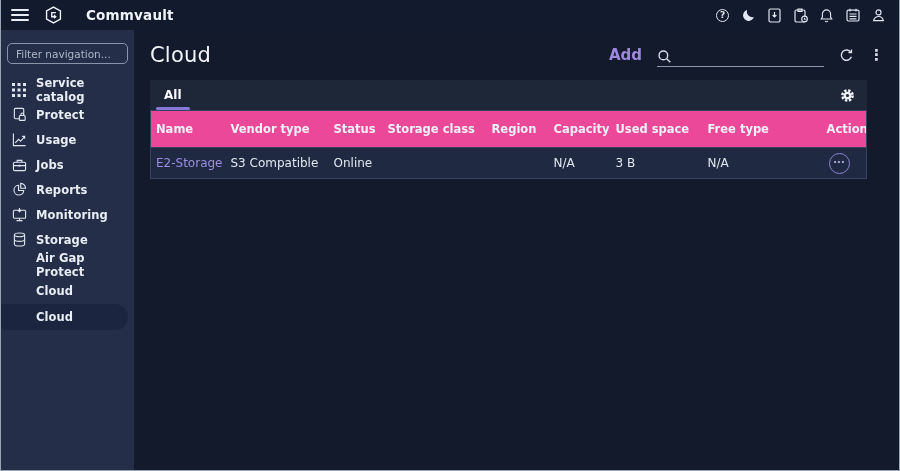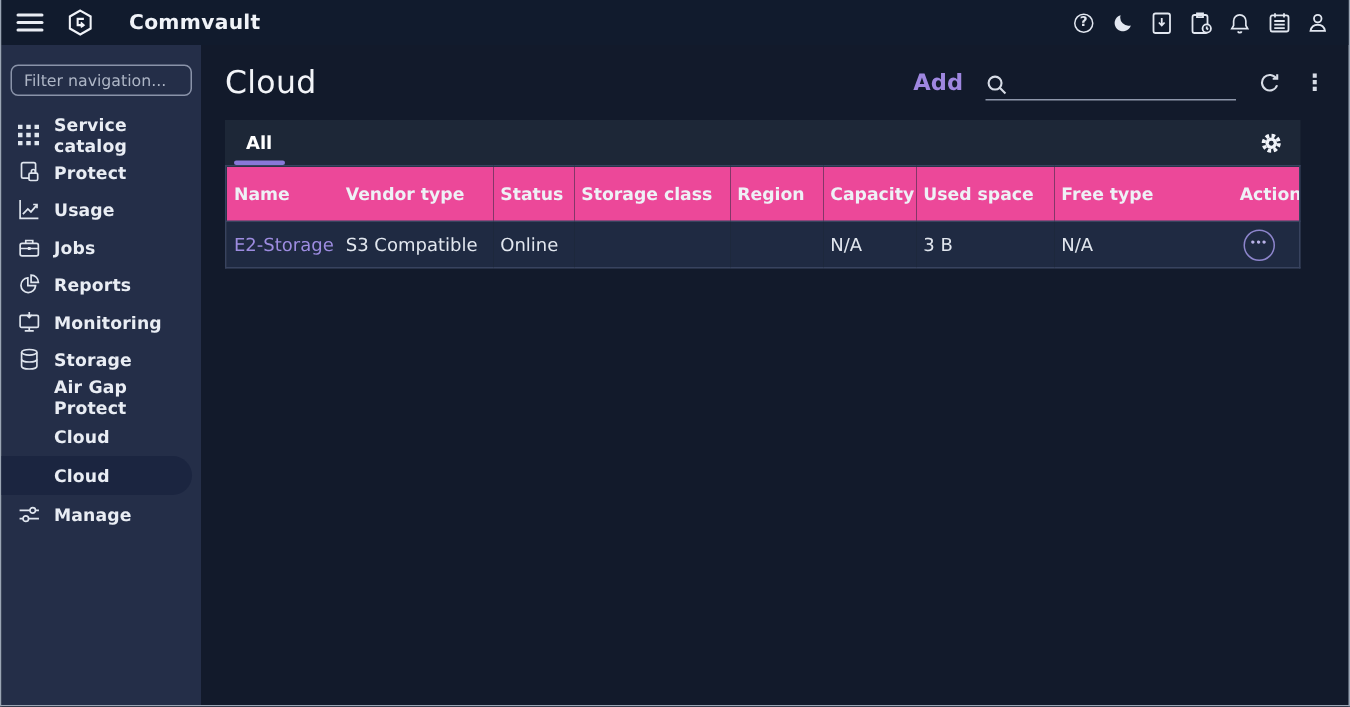--- a/index.html
+++ b/index.html
@@ -276,30 +276,20 @@
       <div class="nav-item sub">
         <span>Air Gap Protect</span>
       </div>
       <div class="nav-item sub">
         <span>Cloud</span>
       </div>
       <div class="nav-item sub active">
         <span>Cloud</span>
       </div>
 
-      <div class="nav-item">
-        <span class="nicon">
-          <svg width="15" height="12" viewBox="0 0 16 13" fill="none" stroke="#dfe5ee" stroke-width="1.2">
-            <path d="M1 3.5h14M1 9.5h14"></path>
-            <circle cx="10.5" cy="3.5" r="2" fill="#242e48"></circle>
-            <circle cx="5.5" cy="9.5" r="2" fill="#242e48"></circle>
-          </svg>
-        </span>
-        <span>Manage</span>
-      </div>
     </div>
 
     <div class="main">
 
       <div class="page-header">
         <span class="page-title">Cloud</span>
         <div class="header-controls">
           <a class="add-link">Add</a>
           <div class="hdr-search">
             <span>

